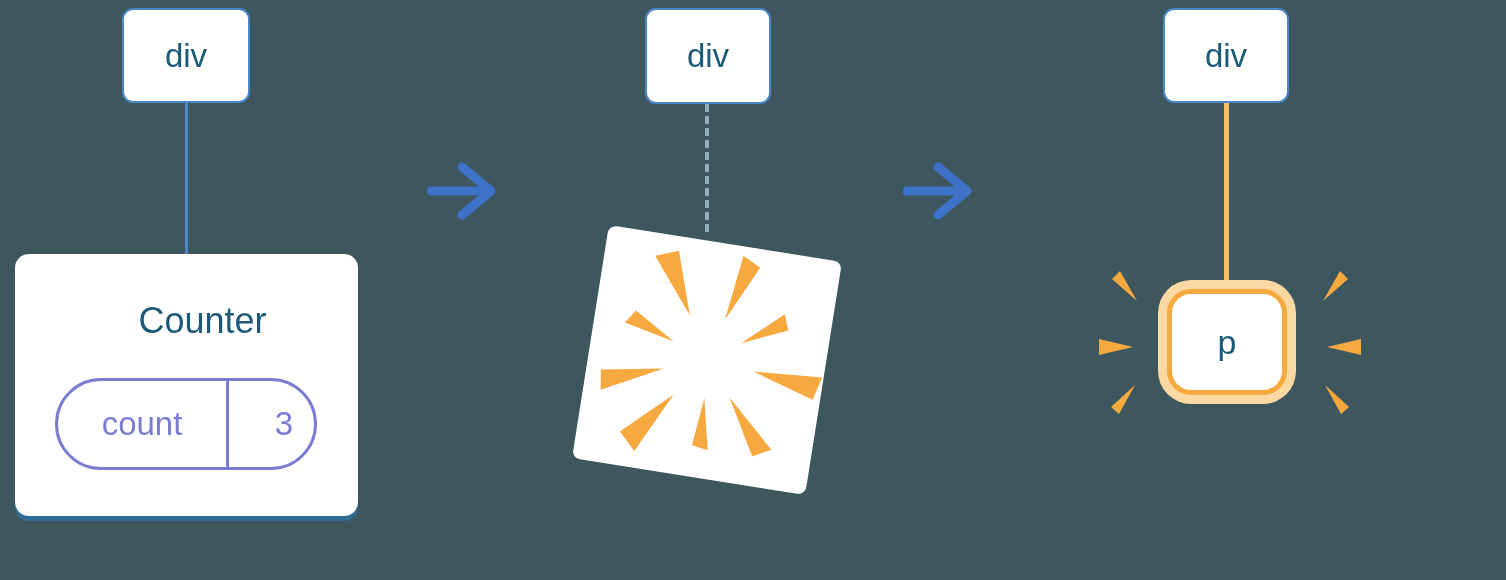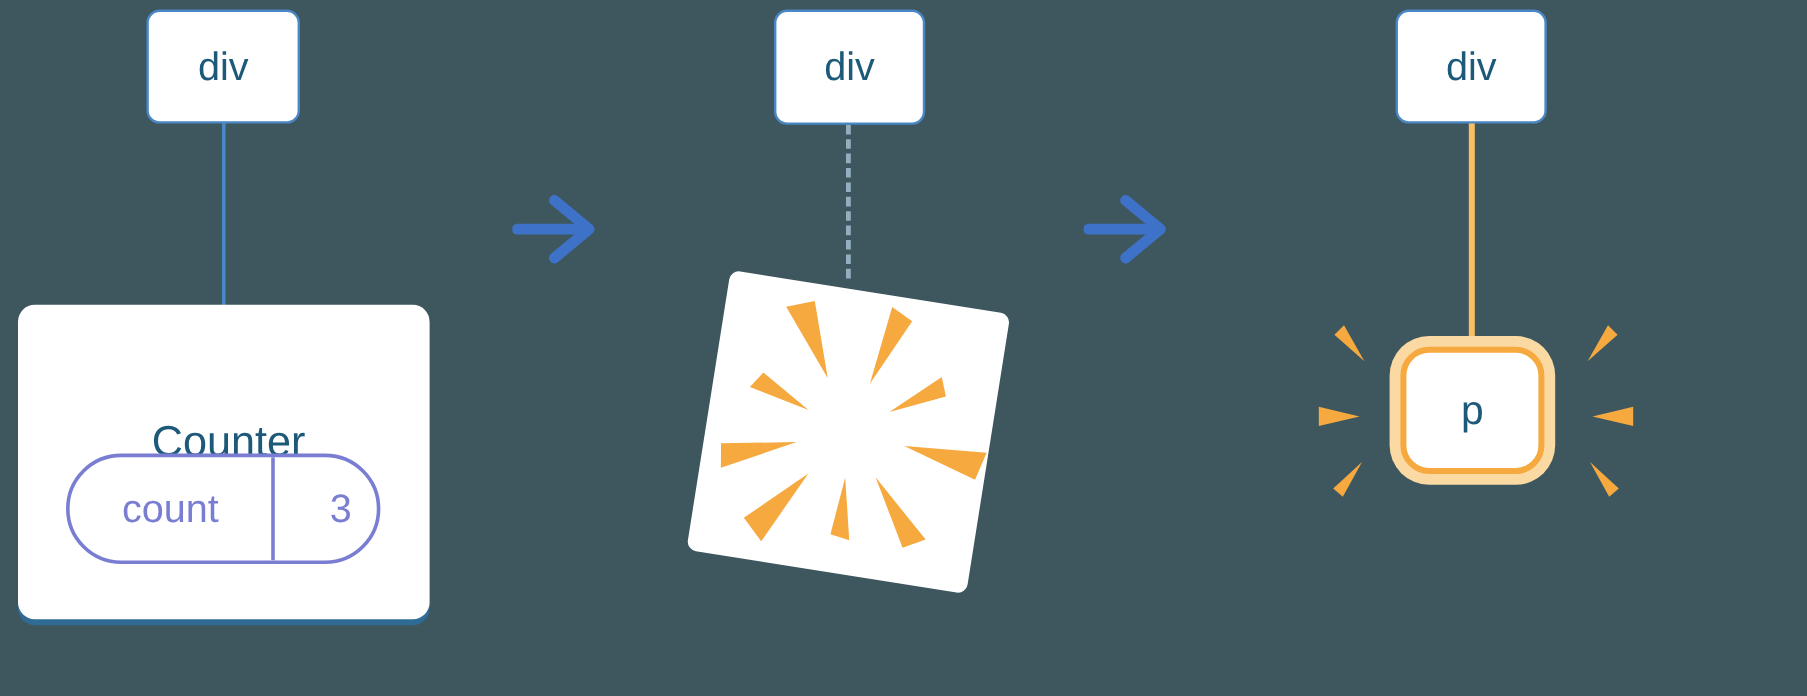--- a/index.html
+++ b/index.html
@@ -37,22 +37,22 @@
   .connector-dashed{position:absolute;left:705px;top:104px;width:0;height:128px;border-left:4px dashed var(--dashed-gray-blue)}
   .connector-orange{position:absolute;left:1224px;top:100px;width:5px;height:192px;background:var(--connector-orange)}
 
   
   .component-card{
     position:absolute;left:15px;top:254px;width:343px;height:262px;
     background:var(--surface-white);border-radius:14px;
     box-shadow:0 5px 0 var(--card-shadow-blue);
   }
   .component-title{
-    position:absolute;left:4px;top:46px;width:100%;text-align:center;
-    font-size:36px;font-weight:500;color:var(--node-text-blue);margin-top:47px;
+    position:absolute;left:16px;top:46px;width:100%;text-align:center;
+    font-size:36px;font-weight:500;color:var(--node-text-blue);
   }
   .state-pill{
     position:absolute;left:40px;top:124px;width:262px;height:92px;
     border:3px solid var(--state-purple);border-radius:46px;
     display:flex;align-items:stretch;overflow:hidden;background:var(--surface-white);
     color:var(--state-purple);font-size:33px;gap:25px;
   }
   .state-key{flex:0 0 171px;display:flex;align-items:center;justify-content:center;border-right:3px solid var(--state-purple)}
   .state-value{flex:1;display:flex;align-items:center;justify-content:center}
 

